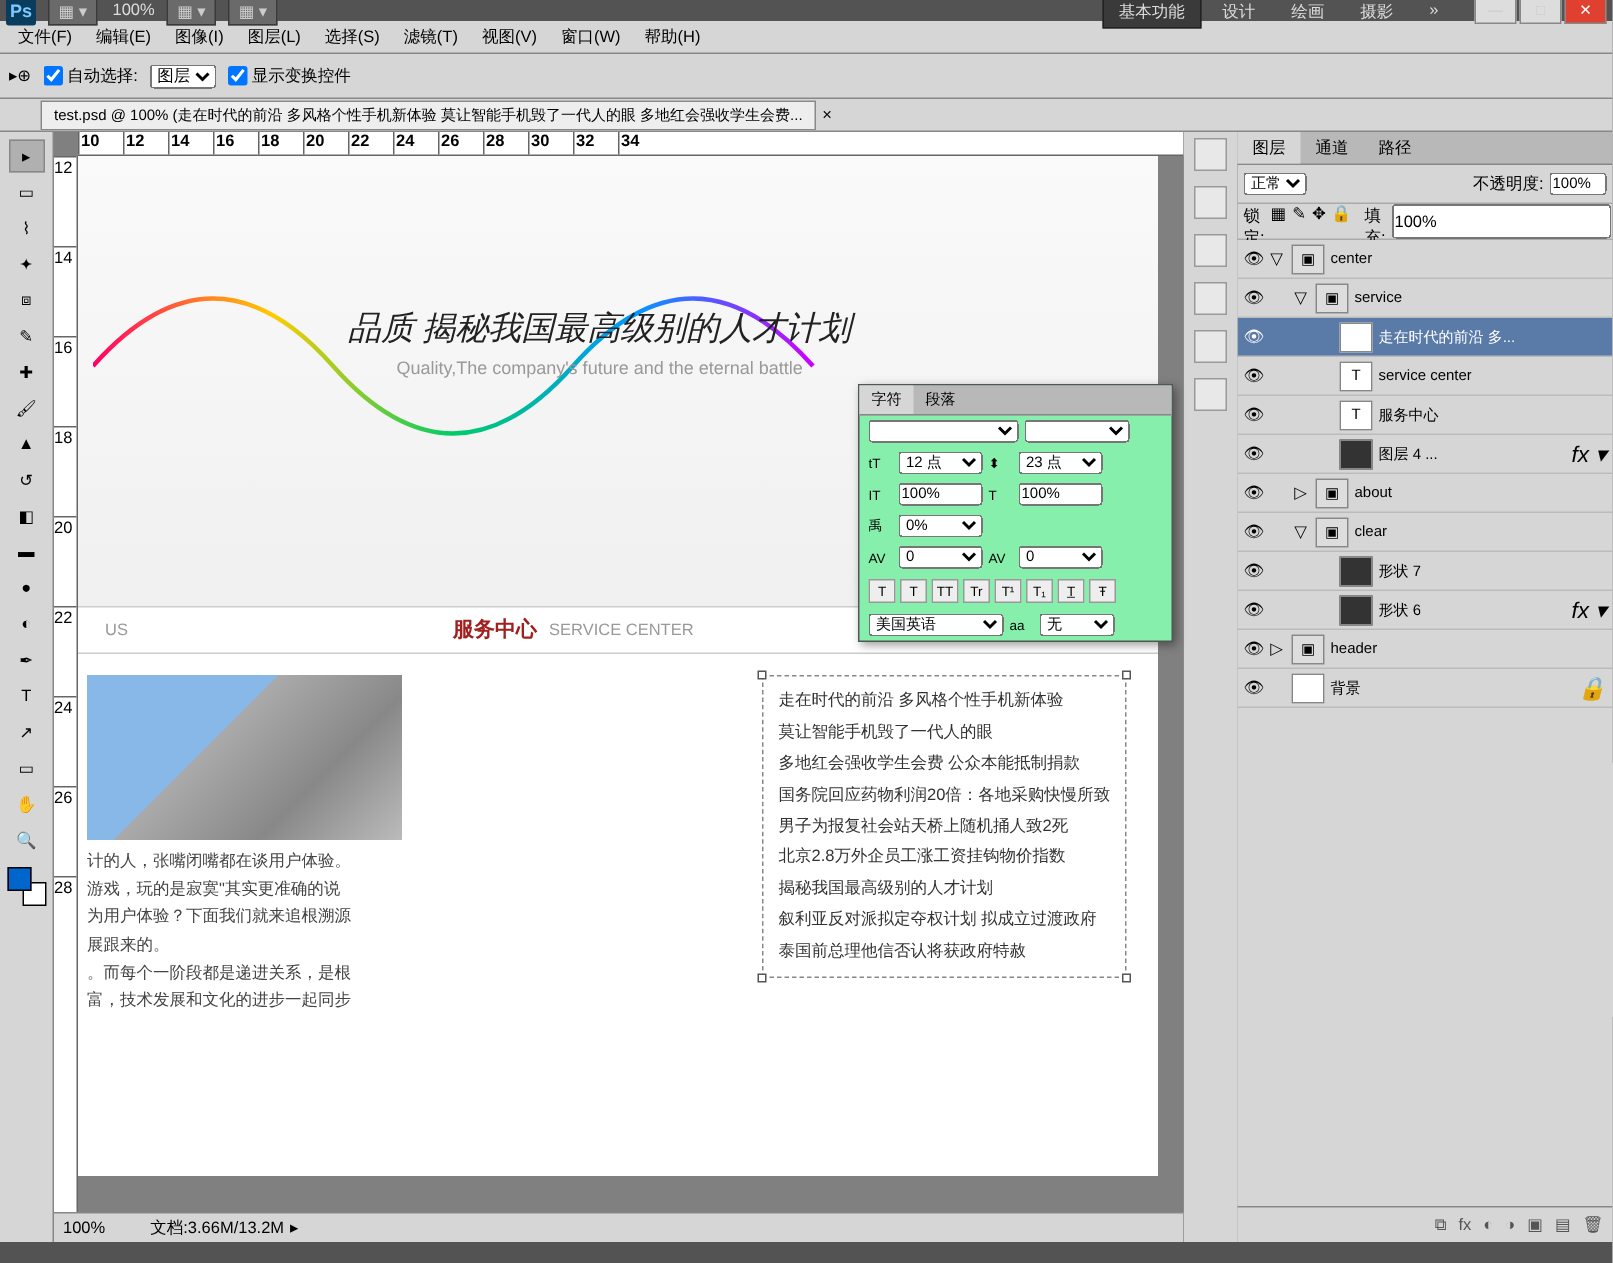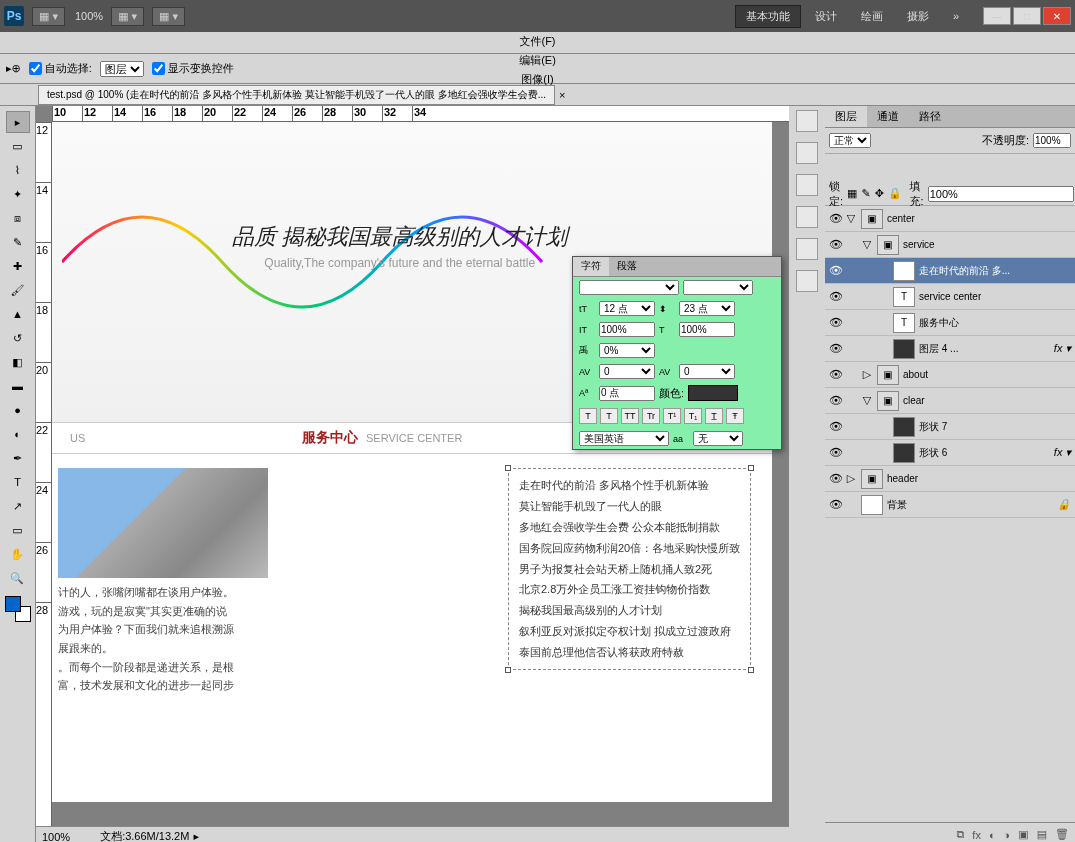--- a/index.html
+++ b/index.html
@@ -1,32 +1,32 @@
 <!DOCTYPE html>
 <html><head>
 <meta charset="utf-8">
 <style>
 *{margin:0;padding:0;box-sizing:border-box;font-family:"Microsoft YaHei",sans-serif;font-size:11px;}
 body{background:#535353;overflow:hidden;width:1075px;height:842px;}
-.topbar{height:32px;background:#535353;display:flex;align-items:center;padding:0 4px;color:#ccc;}
+.topbar{height:14px;background:#535353;display:flex;align-items:center;padding:0 4px;color:#ccc;}
 .ps-logo{width:20px;height:20px;background:#0a3c5e;color:#7ec9ff;display:flex;align-items:center;justify-content:center;font-weight:bold;font-size:12px;border-radius:2px;}
 .topbar .drop{margin-left:8px;padding:2px 6px;background:#6a6a6a;border:1px solid #3a3a3a;}
 .topbar .zoom{margin-left:10px;color:#ddd;}
 .topbar .spacer{flex:1;}
 .topbar .ws-btn{padding:3px 10px;margin:0 2px;color:#ddd;}
 .topbar .ws-btn.active{background:#3a3a3a;border:1px solid #222;}
 .win-controls{display:flex;margin-left:10px;}
 .win-controls div{width:28px;height:18px;background:#ddd;border:1px solid #888;margin-left:2px;display:flex;align-items:center;justify-content:center;font-size:10px;}
 .win-controls .close{background:#e04030;color:#fff;}
-.menubar{height:22px;background:#d6d6d6;border-bottom:1px solid #888;display:flex;align-items:center;padding:0 4px;flex-direction:column;}
+.menubar{height:22px;background:#d6d6d6;border-bottom:1px solid #888;display:flex;align-items:center;padding:0 4px;}
 .menubar span{padding:2px 8px;cursor:default;}
 .optbar{height:30px;background:#d6d6d6;border-bottom:1px solid #888;display:flex;align-items:center;padding:0 6px;gap:8px;}
 .optbar .chk{display:flex;align-items:center;gap:3px;}
 .optbar select{font-size:11px;}
-.tabbar{height:22px;background:#d6d6d6;display:flex;align-items:center;padding-left:38px;border-bottom:1px solid #888;}
+.tabbar{height:22px;background:#d6d6d6;display:flex;align-items:center;padding-left:27px;border-bottom:1px solid #888;}
 .tabbar .tab{background:#eee;border:1px solid #888;padding:2px 8px;font-size:10px;max-width:690px;overflow:hidden;white-space:nowrap;}
 .tabbar .tabx{margin-left:4px;}
 .main{display:flex;height:740px;}
 .toolbox{width:36px;background:#d6d6d6;border-right:1px solid #888;display:flex;flex-direction:column;align-items:center;padding-top:4px;}
 .toolbox .tool{width:24px;height:22px;margin:1px 0;display:flex;align-items:center;justify-content:center;border:1px solid transparent;}
 .toolbox .tool.sel{background:#b0b0b0;border:1px solid #888;}
 .toolbox .swatch{margin-top:6px;position:relative;width:26px;height:26px;}
 .toolbox .swatch .fg{position:absolute;width:16px;height:16px;background:#0066cc;border:1px solid #000;top:0;left:0;}
 .toolbox .swatch .bg{position:absolute;width:16px;height:16px;background:#fff;border:1px solid #000;bottom:0;right:0;}
 .canvas-area{flex:1;background:#808080;position:relative;overflow:hidden;}
@@ -53,32 +53,32 @@
 .statusbar{position:absolute;bottom:0;left:0;right:0;height:20px;background:#d6d6d6;border-top:1px solid #888;display:flex;align-items:center;padding:0 6px;font-size:10px;}
 .iconcol{width:36px;background:#d6d6d6;display:flex;flex-direction:column;align-items:center;padding-top:4px;gap:10px;}
 .iconcol div{width:22px;height:22px;border:1px solid #999;background:#e8e8e8;}
 .panels{width:250px;background:#d6d6d6;display:flex;flex-direction:column;}
 .panel-tabs{height:22px;background:#b8b8b8;display:flex;border-bottom:1px solid #888;}
 .panel-tabs span{padding:3px 10px;font-size:11px;}
 .panel-tabs span.act{background:#d6d6d6;}
 .blend-row{height:26px;display:flex;align-items:center;padding:0 4px;gap:4px;border-bottom:1px solid #aaa;}
 .blend-row select,.blend-row input{font-size:10px;}
 .blend-row input{width:38px;}
-.lock-row{height:24px;display:flex;align-items:center;padding:0 4px;gap:4px;border-bottom:1px solid #aaa;font-size:10px;margin-top:28px;}
+.lock-row{height:24px;display:flex;padding:0 4px;gap:4px;border-bottom:1px solid #aaa;font-size:10px;}
 .layers{flex:1;overflow:auto;background:#d6d6d6;}
 .layer{height:26px;display:flex;align-items:center;border-bottom:1px solid #bbb;padding-left:2px;}
 .layer.sel{background:#5a7aa8;color:#fff;}
 .layer .eye{width:18px;text-align:center;}
 .layer .indent{display:inline-block;}
 .layer .arr{width:12px;text-align:center;}
 .layer .thumb{width:22px;height:20px;background:#fff;border:1px solid #888;margin:0 4px;display:flex;align-items:center;justify-content:center;font-size:10px;}
 .layer .thumb.folder{background:#ddd;}
 .layer .thumb.shape{background:#333;}
 .layer .name{font-size:10px;white-space:nowrap;overflow:hidden;}
-.layer .fx{margin-left:auto;margin-right:4px;font-size:11px;font-style:italic;}
+.layer .fx{margin-left:auto;margin-right:4px;font-size:15px;font-style:italic;}
 .panel-foot{height:24px;background:#d6d6d6;border-top:1px solid #888;display:flex;align-items:center;justify-content:flex-end;gap:8px;padding:0 6px;font-size:10px;color:#555;}
 .char-panel{position:absolute;top:256px;left:572px;width:210px;background:#86efac;border:1px solid #555;box-shadow:2px 2px 6px rgba(0,0,0,0.4);z-index:10;}
 .char-panel .hdr{height:20px;background:#b8b8b8;display:flex;border-bottom:1px solid #888;}
 .char-panel .hdr span{padding:2px 8px;font-size:10px;}
 .char-panel .hdr span.act{background:#d6d6d6;}
 .char-panel .row{display:flex;align-items:center;padding:3px 6px;gap:4px;}
 .char-panel .row input,.char-panel .row select{font-size:10px;width:56px;}
 .char-panel .lbl{font-size:9px;width:16px;}
 .char-panel .btns{display:flex;gap:3px;padding:4px 6px;}
 .char-panel .btns span{width:18px;height:16px;border:1px solid #999;background:#eee;text-align:center;font-size:9px;line-height:14px;}
@@ -406,26 +406,20 @@
   <div class="row">
       <span class="lbl">禹</span>
       <select><option>0%</option></select>
     </div>
   <div class="row">
       <span class="lbl">AV</span>
       <select><option>0</option></select>
       <span class="lbl">AV</span>
       <select><option>0</option></select>
     </div>
-  <div class="row">
-      <span class="lbl">Aª</span>
-      <input value="0 点" style="">
-      <span>颜色:</span>
-      <div style="width:50px;height:16px;background:#333;border:1px solid #000"></div>
-    </div>
   <div class="btns">
     <span>T</span>
       <span>T</span>
       <span>TT</span>
       <span>Tr</span>
       <span>T¹</span>
       <span>T₁</span>
       <span>T̲</span>
       <span>Ŧ</span>
   </div>

